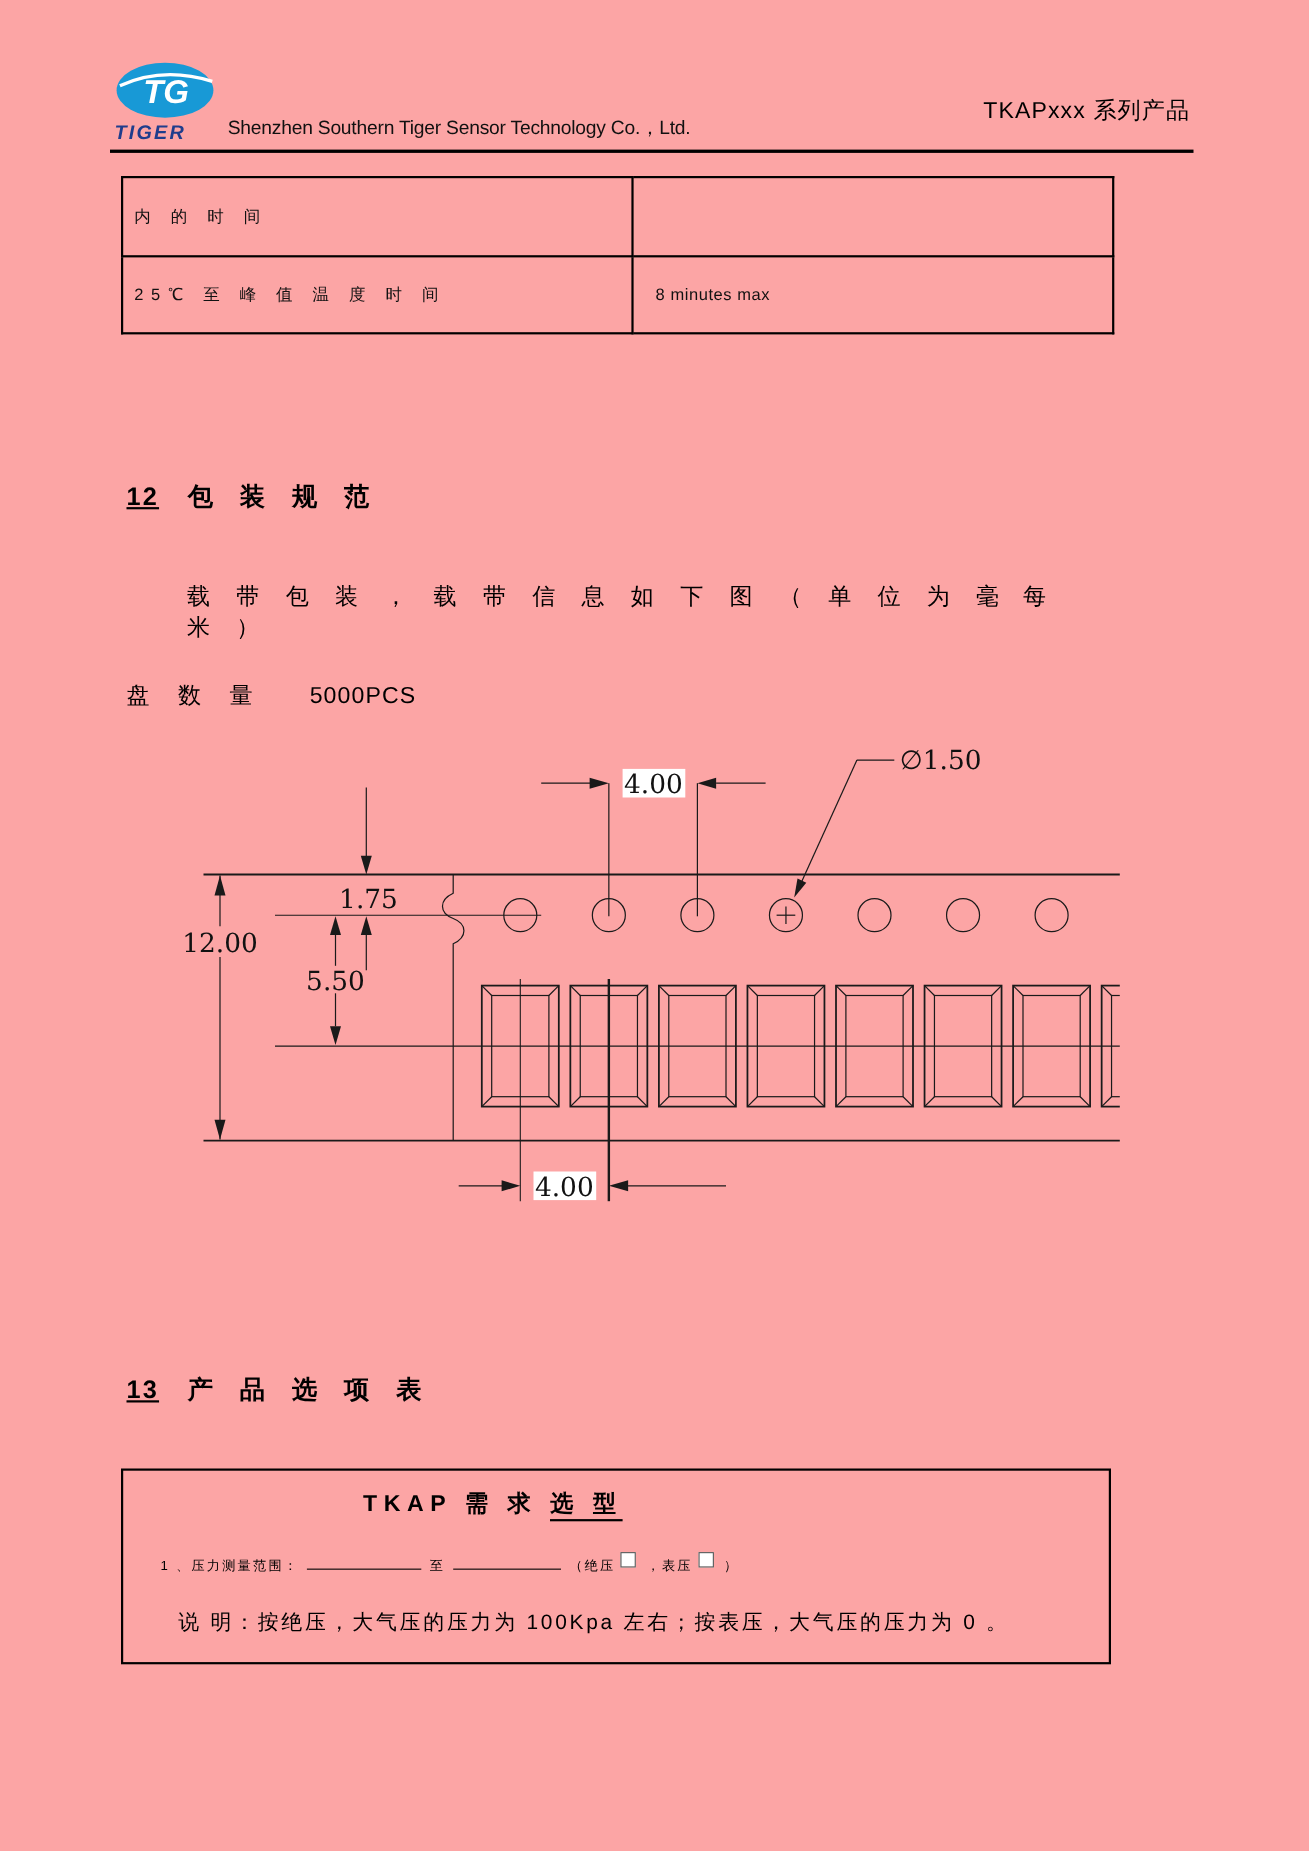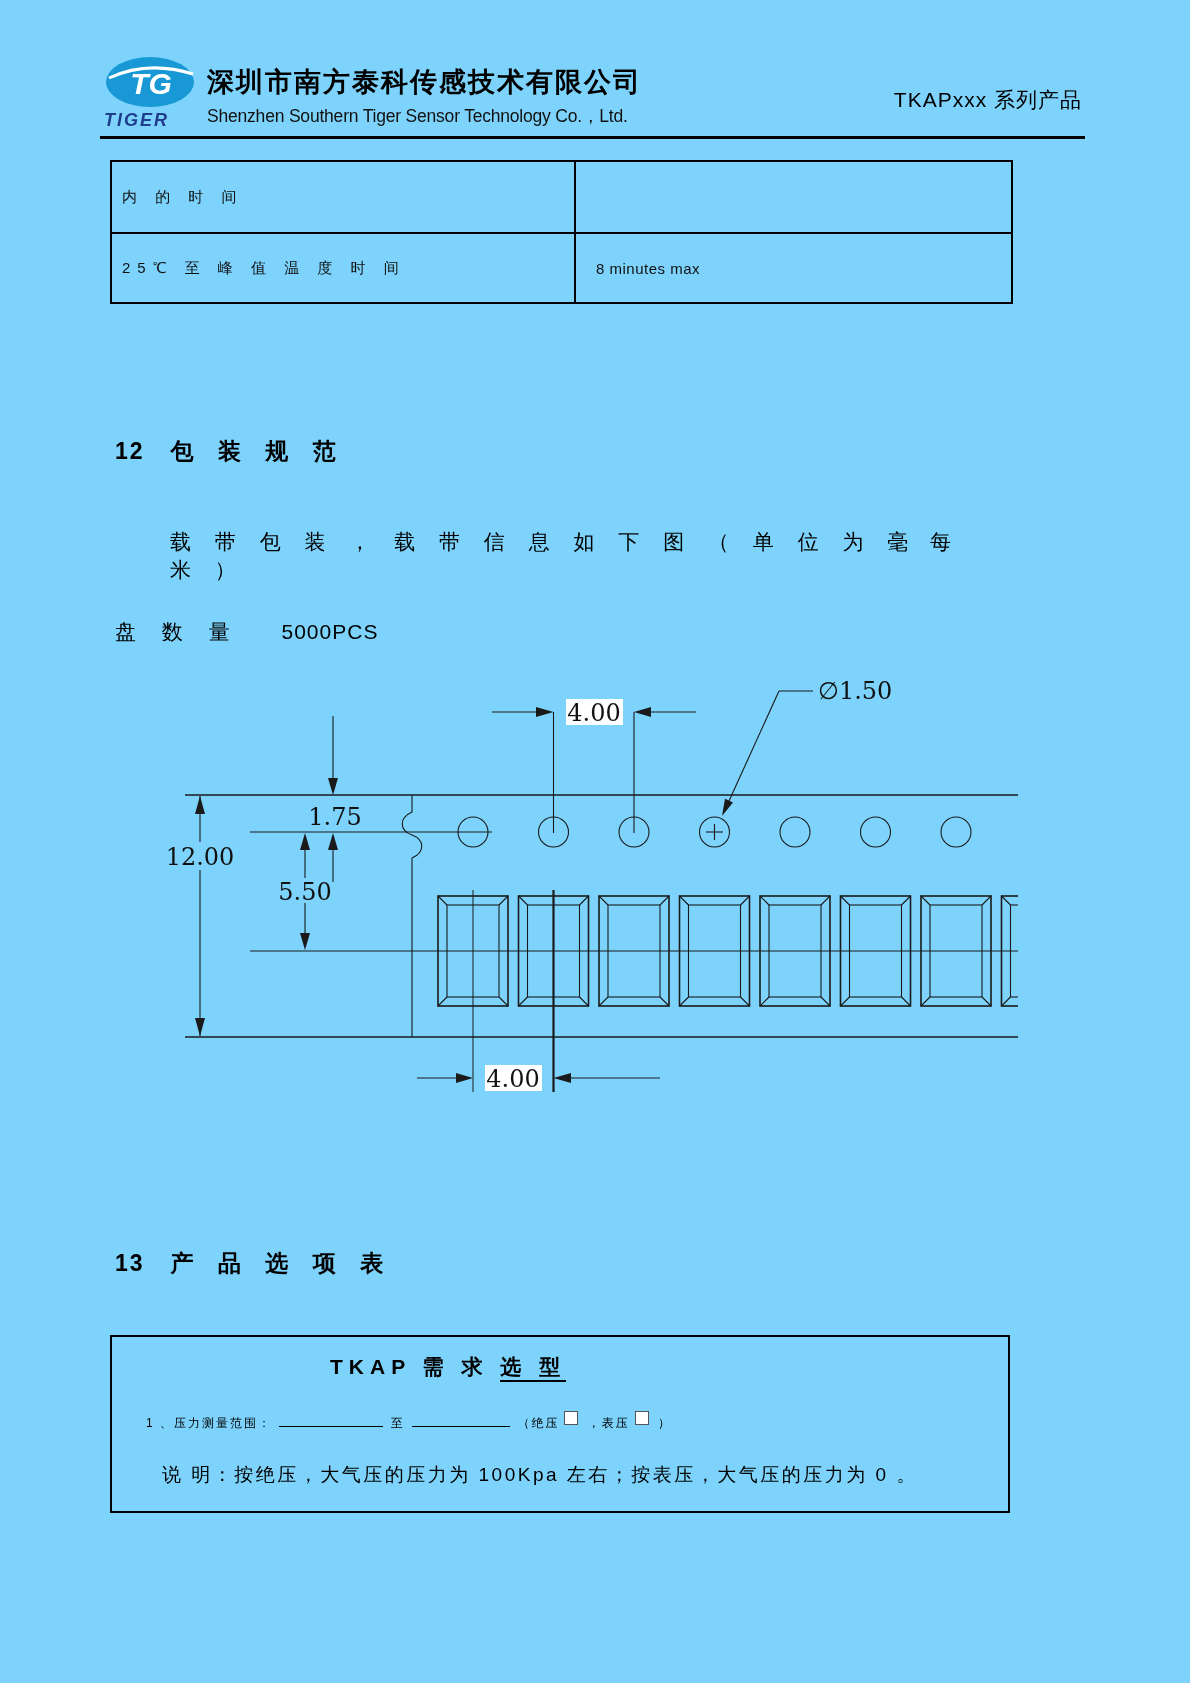--- a/index.html
+++ b/index.html
@@ -1,38 +1,38 @@
 <!DOCTYPE html>
 <html><head>
 <meta charset="utf-8">
 <style>
   html,body{margin:0;padding:0;background:#888;}
   .page{
-    position:relative;width:1190px;height:1683px;background:#7dd3fc;
+    position:relative;width:1190px;height:1683px;background:#fca5a5;
     margin:0 auto;overflow:hidden;
     font-family:"Liberation Sans", sans-serif;color:#111;
   }
   
   .logo-svg{position:absolute;left:103px;top:56px;}
   .brand-word{position:absolute;left:104px;top:110px;font-size:18px;font-weight:bold;
     font-style:italic;color:#1F3D8C;letter-spacing:2px;}
   .company-cn{position:absolute;left:207px;top:64px;font-size:27px;font-weight:bold;
     letter-spacing:2px;color:#000;}
   .company-en{position:absolute;left:207px;top:104px;font-size:17.5px;color:#111;letter-spacing:-0.2px;}
   .series{position:absolute;right:108px;top:86px;font-size:21px;color:#000;letter-spacing:1px;}
   .header-rule{position:absolute;left:100px;top:136px;width:985px;height:3px;background:#000;}
   
   .spec-table{position:absolute;left:110px;top:160px;width:903px;border:2px solid #000;
     border-collapse:collapse;table-layout:fixed;}
   .spec-table td{border:2px solid #000;height:68px;font-size:15px;vertical-align:middle;padding:0 0 0 10px;}
   .spec-table td.lbl{width:452px;letter-spacing:7px;}
   .spec-table td.val{padding-left:20px;letter-spacing:0.5px;}
   
   .sec-head{position:absolute;left:115px;font-size:23px;font-weight:bold;color:#000;}
-  .sec-head .num{margin-right:26px;letter-spacing:2px;}
+  .sec-head .num{margin-right:26px;letter-spacing:2px;text-decoration:underline;}
   .sec-head .ttl{letter-spacing:9px;}
   
   .para1{position:absolute;left:170px;top:528px;width:790px;display:flex;
     justify-content:space-between;font-size:21px;letter-spacing:9px;color:#000;}
   .para2{position:absolute;left:115px;top:618px;font-size:21px;color:#000;text-align:right;}
   .para2 .lbl{letter-spacing:10px;margin-right:36px;}
   .para2 .val{letter-spacing:1px;}
   
   .drawing{position:absolute;left:0;top:0;pointer-events:none;}
   .cadtext{font-family:"DejaVu Serif", serif;font-size:24px;fill:#111;}
@@ -57,21 +57,20 @@
 
 <div class="page">
 
   <svg class="logo-svg" width="100" height="56" viewBox="0 0 100 56">
     <ellipse cx="47" cy="26" rx="44" ry="25" fill="#1899D6"></ellipse>
     <path d="M6,22 Q45,4 90,18" stroke="#ffffff" stroke-width="3" fill="none"></path>
     <text x="48" y="38" text-anchor="middle" font-size="30" font-weight="bold" font-style="italic" fill="#ffffff" font-family="Liberation Sans, sans-serif">TG</text>
   </svg>
   <div class="brand-word">TIGER</div>
 
-  <div class="company-cn">深圳市南方泰科传感技术有限公司</div>
   <div class="company-en">Shenzhen Southern Tiger Sensor Technology Co.，Ltd.</div>
   <div class="series">TKAPxxx 系列产品</div>
   <div class="header-rule"></div>
 
   <table class="spec-table">
     <tbody>
         <tr>
       <td class="lbl" style="height:70px">内 的 时 间</td>
       <td class="val"></td>
     </tr>

